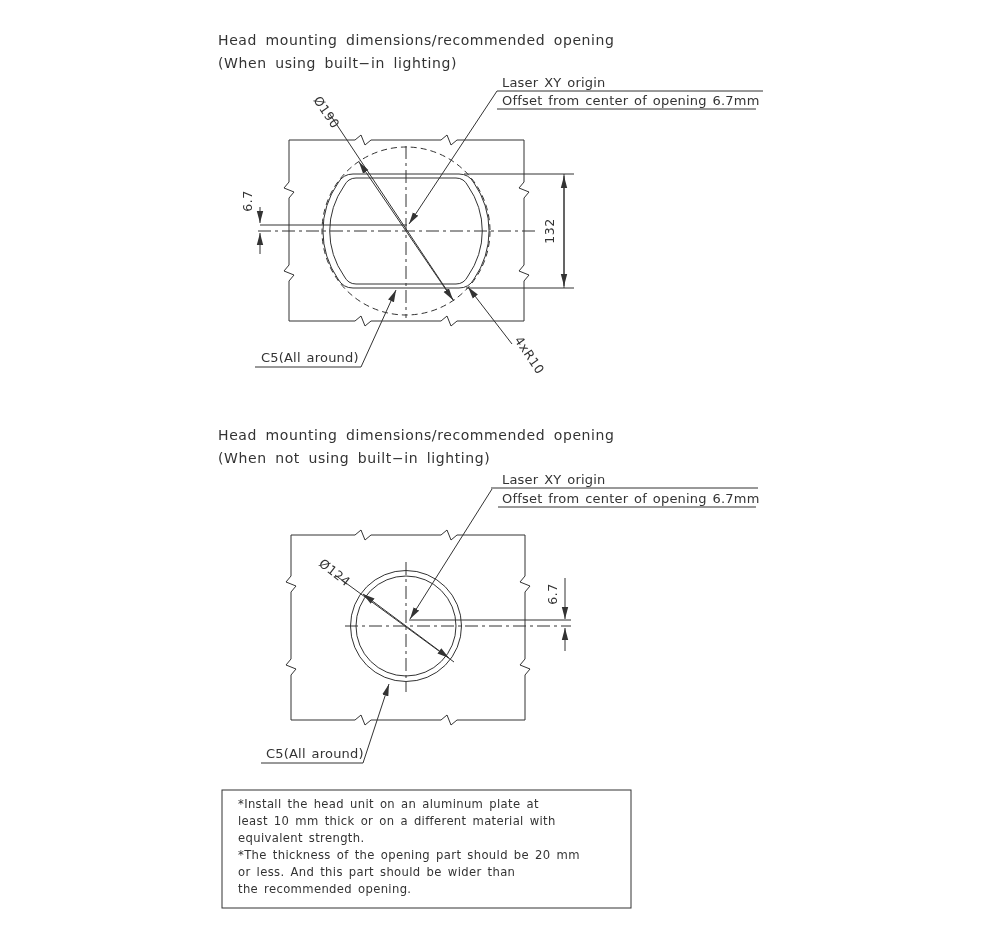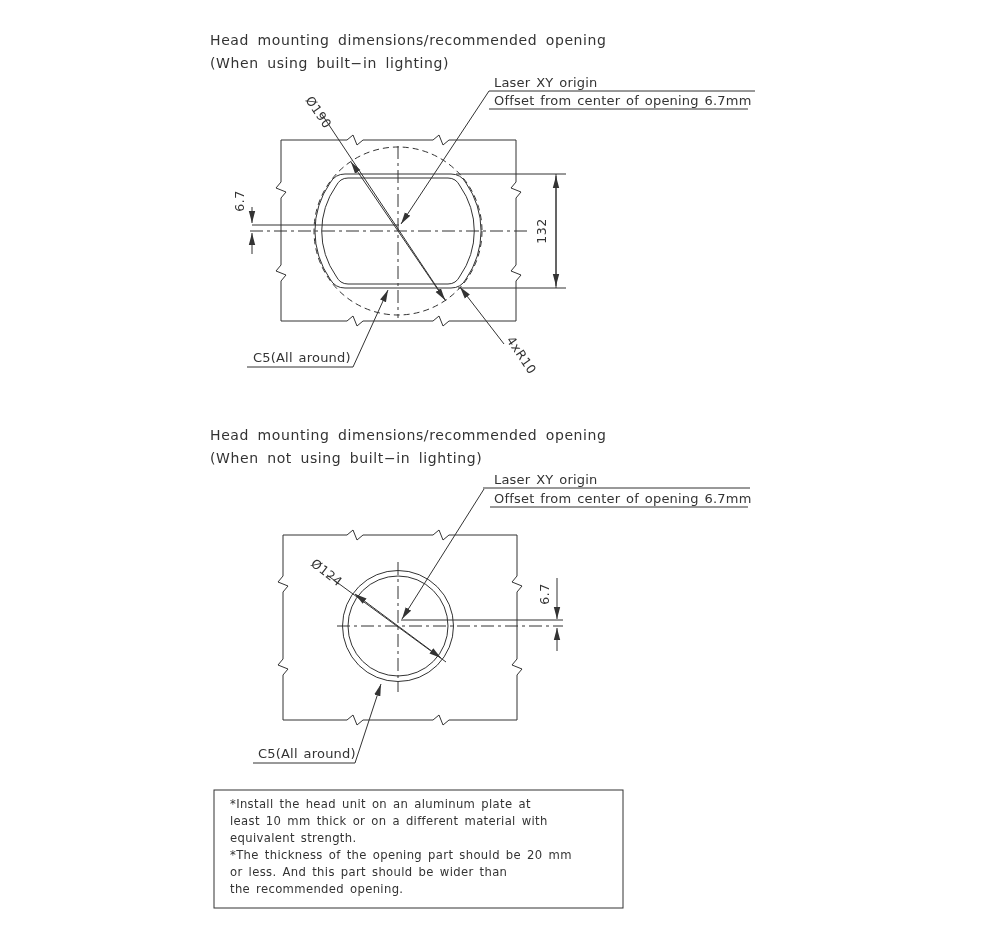--- a/index.html
+++ b/index.html
@@ -1,18 +1,18 @@
 <!DOCTYPE html>
 <html style="--line-color: #333333; --bg-color: #ffffff;"><head>
 <meta charset="utf-8">
 <style>
   :root { --line-color:#333; --bg-color:#fff; }
   html,body { margin:0; padding:0; }
   body { width:1000px; height:932px; background:var(--bg-color,#fff); font-family:"DejaVu Sans", sans-serif; }
-  .stage { position:relative; width:804px; height:932px; overflow:hidden; }
+  .stage { position:relative; width:804px; height:932px; overflow:hidden;padding-left:8px; }
   svg { display:block; }
   .ln { stroke:var(--line-color,#333); stroke-width:1; fill:none; }
   .dash { stroke-dasharray:6 4; }
   .cl { stroke-dasharray:13 4 3 4; }
   .arrfill { fill:var(--line-color,#333); stroke:none; }
   text { fill:var(--line-color,#333); }
   .t14 { font-size:14px; letter-spacing:0.6px; word-spacing:3.5px; }
   .t13 { font-size:13px; letter-spacing:0.2px; word-spacing:1.5px; }
   .t12 { font-size:12.5px; letter-spacing:0.5px; }
   .t11 { font-size:11.6px; letter-spacing:0.35px; word-spacing:2px; }

